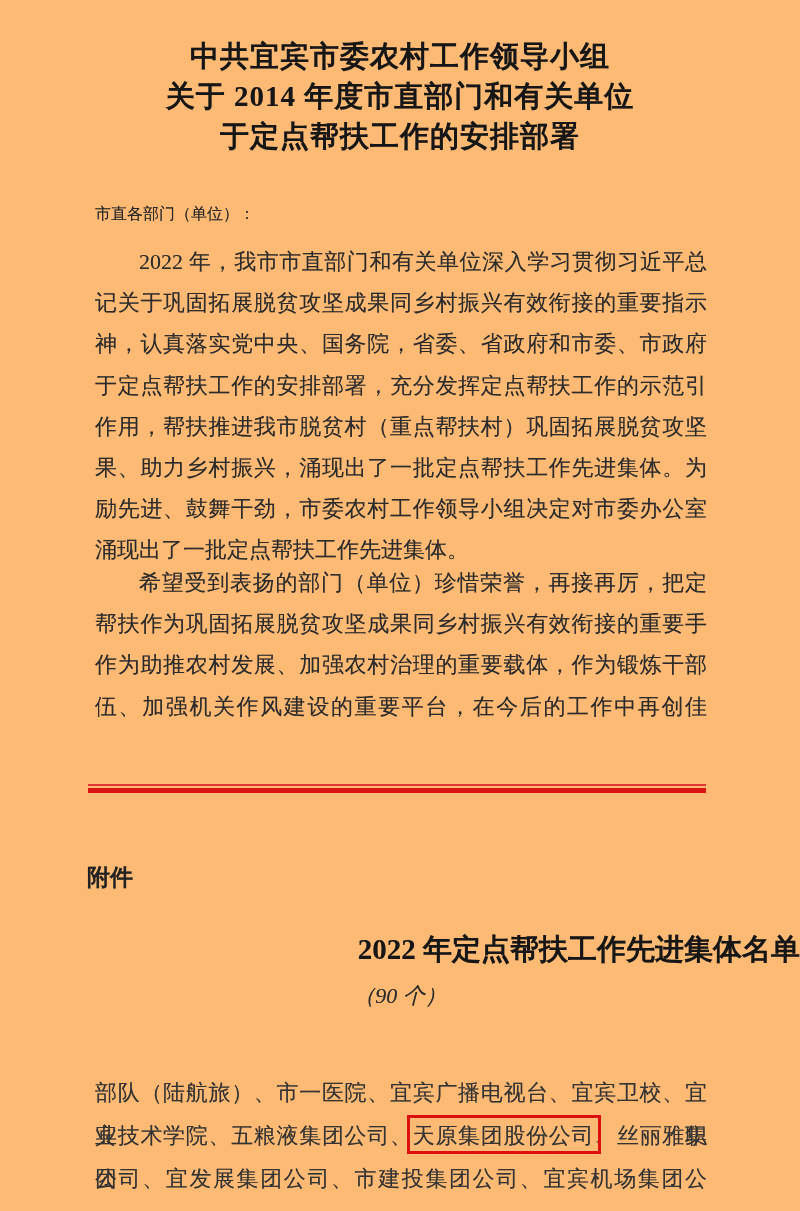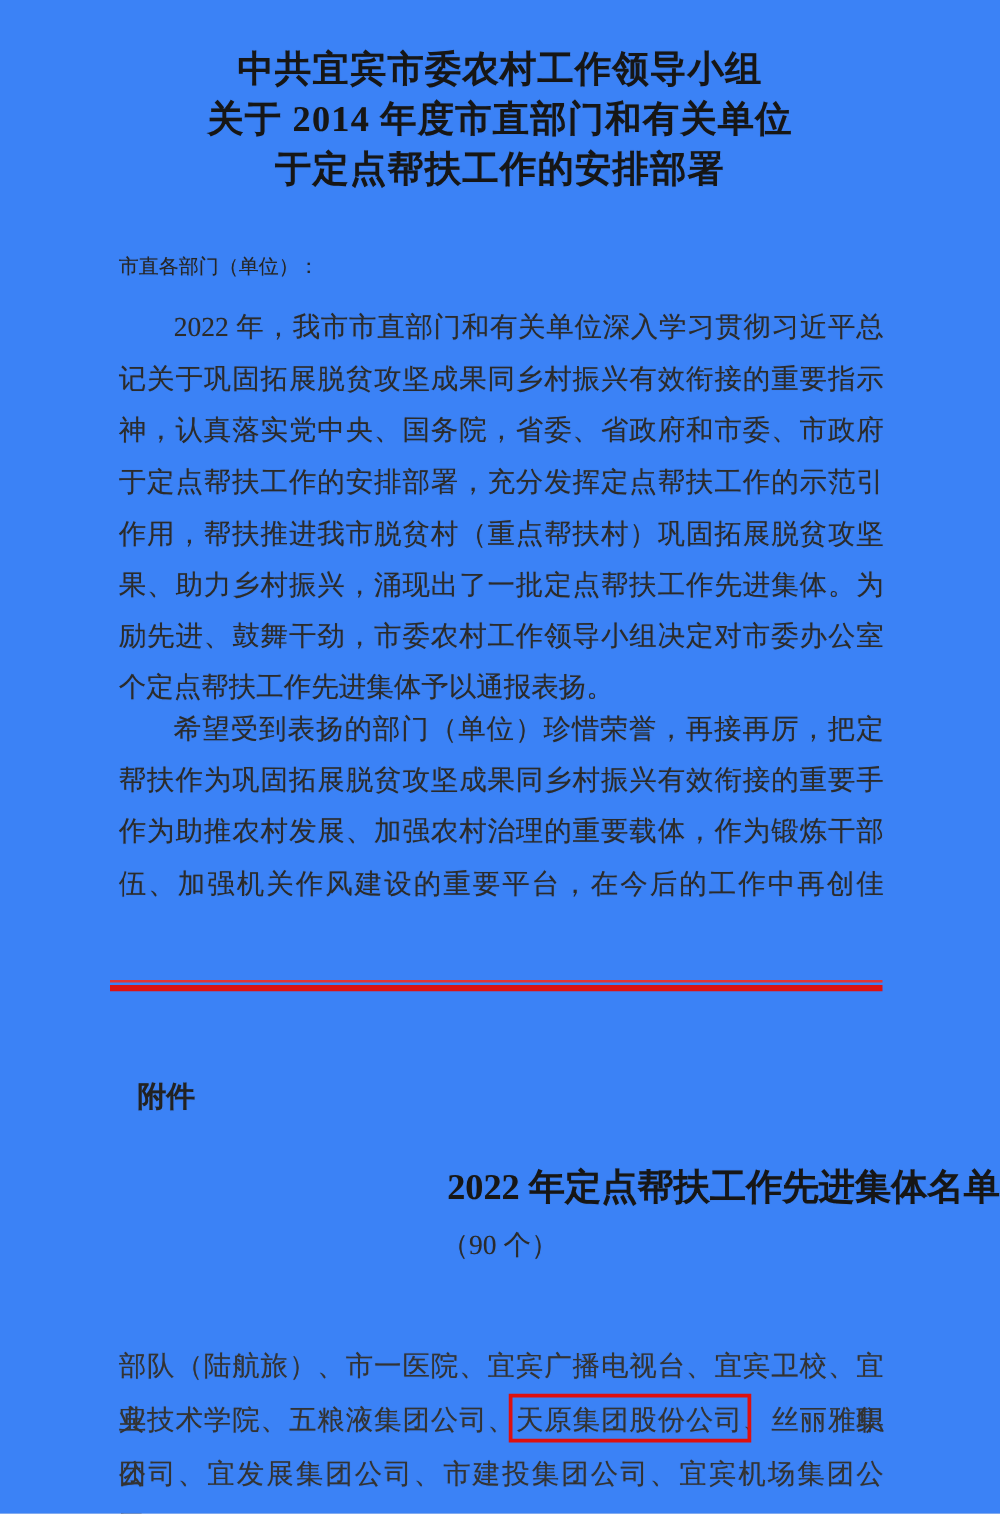--- a/index.html
+++ b/index.html
@@ -1,18 +1,18 @@
 <!DOCTYPE html>
 <html><head>
 <meta charset="utf-8">
 <style>
   html,body{margin:0;padding:0;background:#e8e8e8;}
   .page{
     position:relative;width:800px;height:1211px;margin:0 auto;
-    background:#3b82f6;overflow:hidden;
+    background:#fdba74;overflow:hidden;
     font-family:"Liberation Serif","DejaVu Serif",serif;
     color:#2d2d2d;
     text-shadow:0 0 0.6px rgba(50,50,50,0.45);
   }
   .title-block{
     position:absolute;top:36px;left:0;width:100%;
     text-align:center;font-weight:bold;font-size:29px;line-height:40px;
     color:#161616;letter-spacing:1px;
   }
   .salutation{
@@ -22,31 +22,31 @@
   .para{position:absolute;left:95px;width:612px;font-size:22px;color:#2b2b2b;}
   .para1{top:241px;}
   .para2{top:562px;}
   .para .line{height:41.2px;line-height:41.2px;overflow:hidden;}
   .fill{text-align:justify;text-align-last:justify;word-break:break-all;}
   .indent{text-indent:44px;}
   .divider{position:absolute;left:88px;top:784px;width:618px;}
   .divider-thin{height:2px;background:#e23535;margin-bottom:2px;}
   .divider-thick{height:5px;background:#dd1212;}
   .attachment-label{
-    position:absolute;top:862px;left:110px;
+    position:absolute;top:862px;left:87px;
     font-family:Liberation Serif, serif;
     font-weight:600;font-size:23px;color:#222222;
   }
   .list-title{
     position:absolute;top:930px;left:0;width:100%;
     text-align:right;font-size:29px;font-weight:bold;color:#161616;
   }
   .list-count{
     position:absolute;top:981px;left:0;width:100%;
-    text-align:center;font-size:22px;color:#2b2b2b;
+    text-align:center;font-size:22px;color:#2b2b2b;font-style:italic;
   }
   .award-list{position:absolute;top:1072px;left:95px;width:612px;font-size:22px;color:#333333;}
   .award-list .line{height:42.8px;line-height:42.8px;overflow:visible;}
   .hl{position:relative;white-space:nowrap;}
   .hl::after{
     content:"";position:absolute;left:-6px;right:-7px;top:-8px;bottom:-6px;
     border:3px solid #dd1010;pointer-events:none;
   }
 </style>
 </head>
@@ -63,21 +63,21 @@
   <div class="salutation">市直各部门（单位）：</div>
 
   <div class="para para1">
     <div class="line fill indent">2022 年，我市市直部门和有关单位深入学习贯彻习近平总书</div>
     <div class="line fill">记关于巩固拓展脱贫攻坚成果同乡村振兴有效衔接的重要指示精</div>
     <div class="line fill">神，认真落实党中央、国务院，省委、省政府和市委、市政府关</div>
     <div class="line fill">于定点帮扶工作的安排部署，充分发挥定点帮扶工作的示范引领</div>
     <div class="line fill">作用，帮扶推进我市脱贫村（重点帮扶村）巩固拓展脱贫攻坚成</div>
     <div class="line fill">果、助力乡村振兴，涌现出了一批定点帮扶工作先进集体。为激</div>
     <div class="line fill">励先进、鼓舞干劲，市委农村工作领导小组决定对市委办公室等 90</div>
-    <div class="line">个定点帮扶工作先进集体予以通报表扬。</div>
+    <div class="line">涌现出了一批定点帮扶工作先进集体。</div>
   </div>
 
   <div class="para para2">
     <div class="line fill indent">希望受到表扬的部门（单位）珍惜荣誉，再接再厉，把定点</div>
     <div class="line fill">帮扶作为巩固拓展脱贫攻坚成果同乡村振兴有效衔接的重要手段，</div>
     <div class="line fill">作为助推农村发展、加强农村治理的重要载体，作为锻炼干部队</div>
     <div class="line fill">伍、加强机关作风建设的重要平台，在今后的工作中再创佳绩，</div>
   </div>
 
   <div class="divider">

